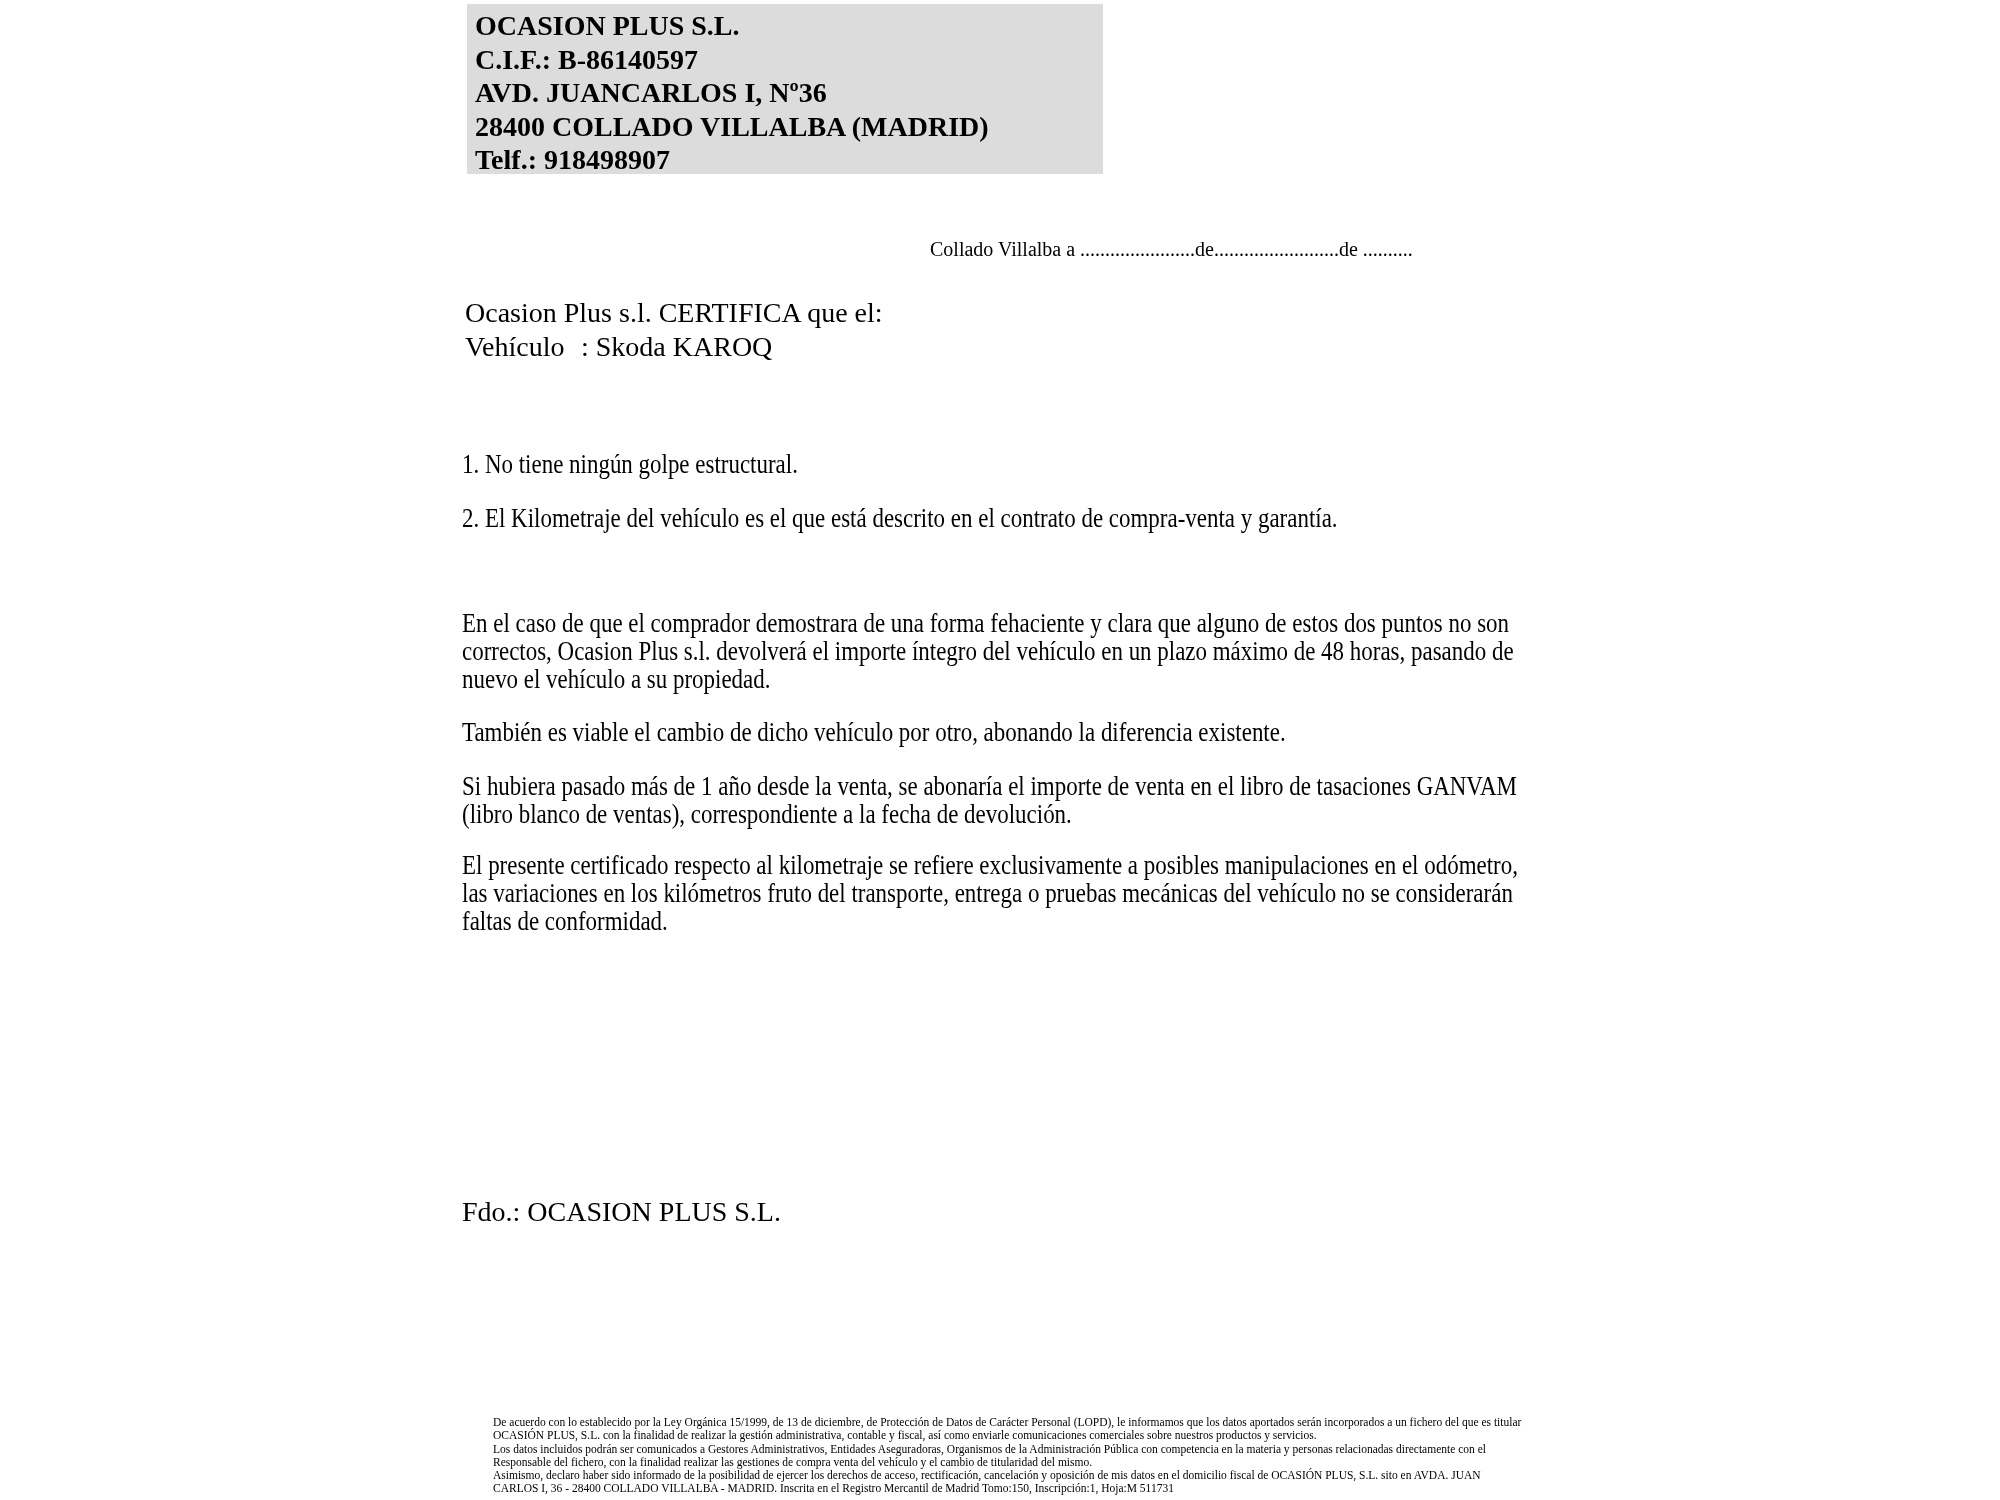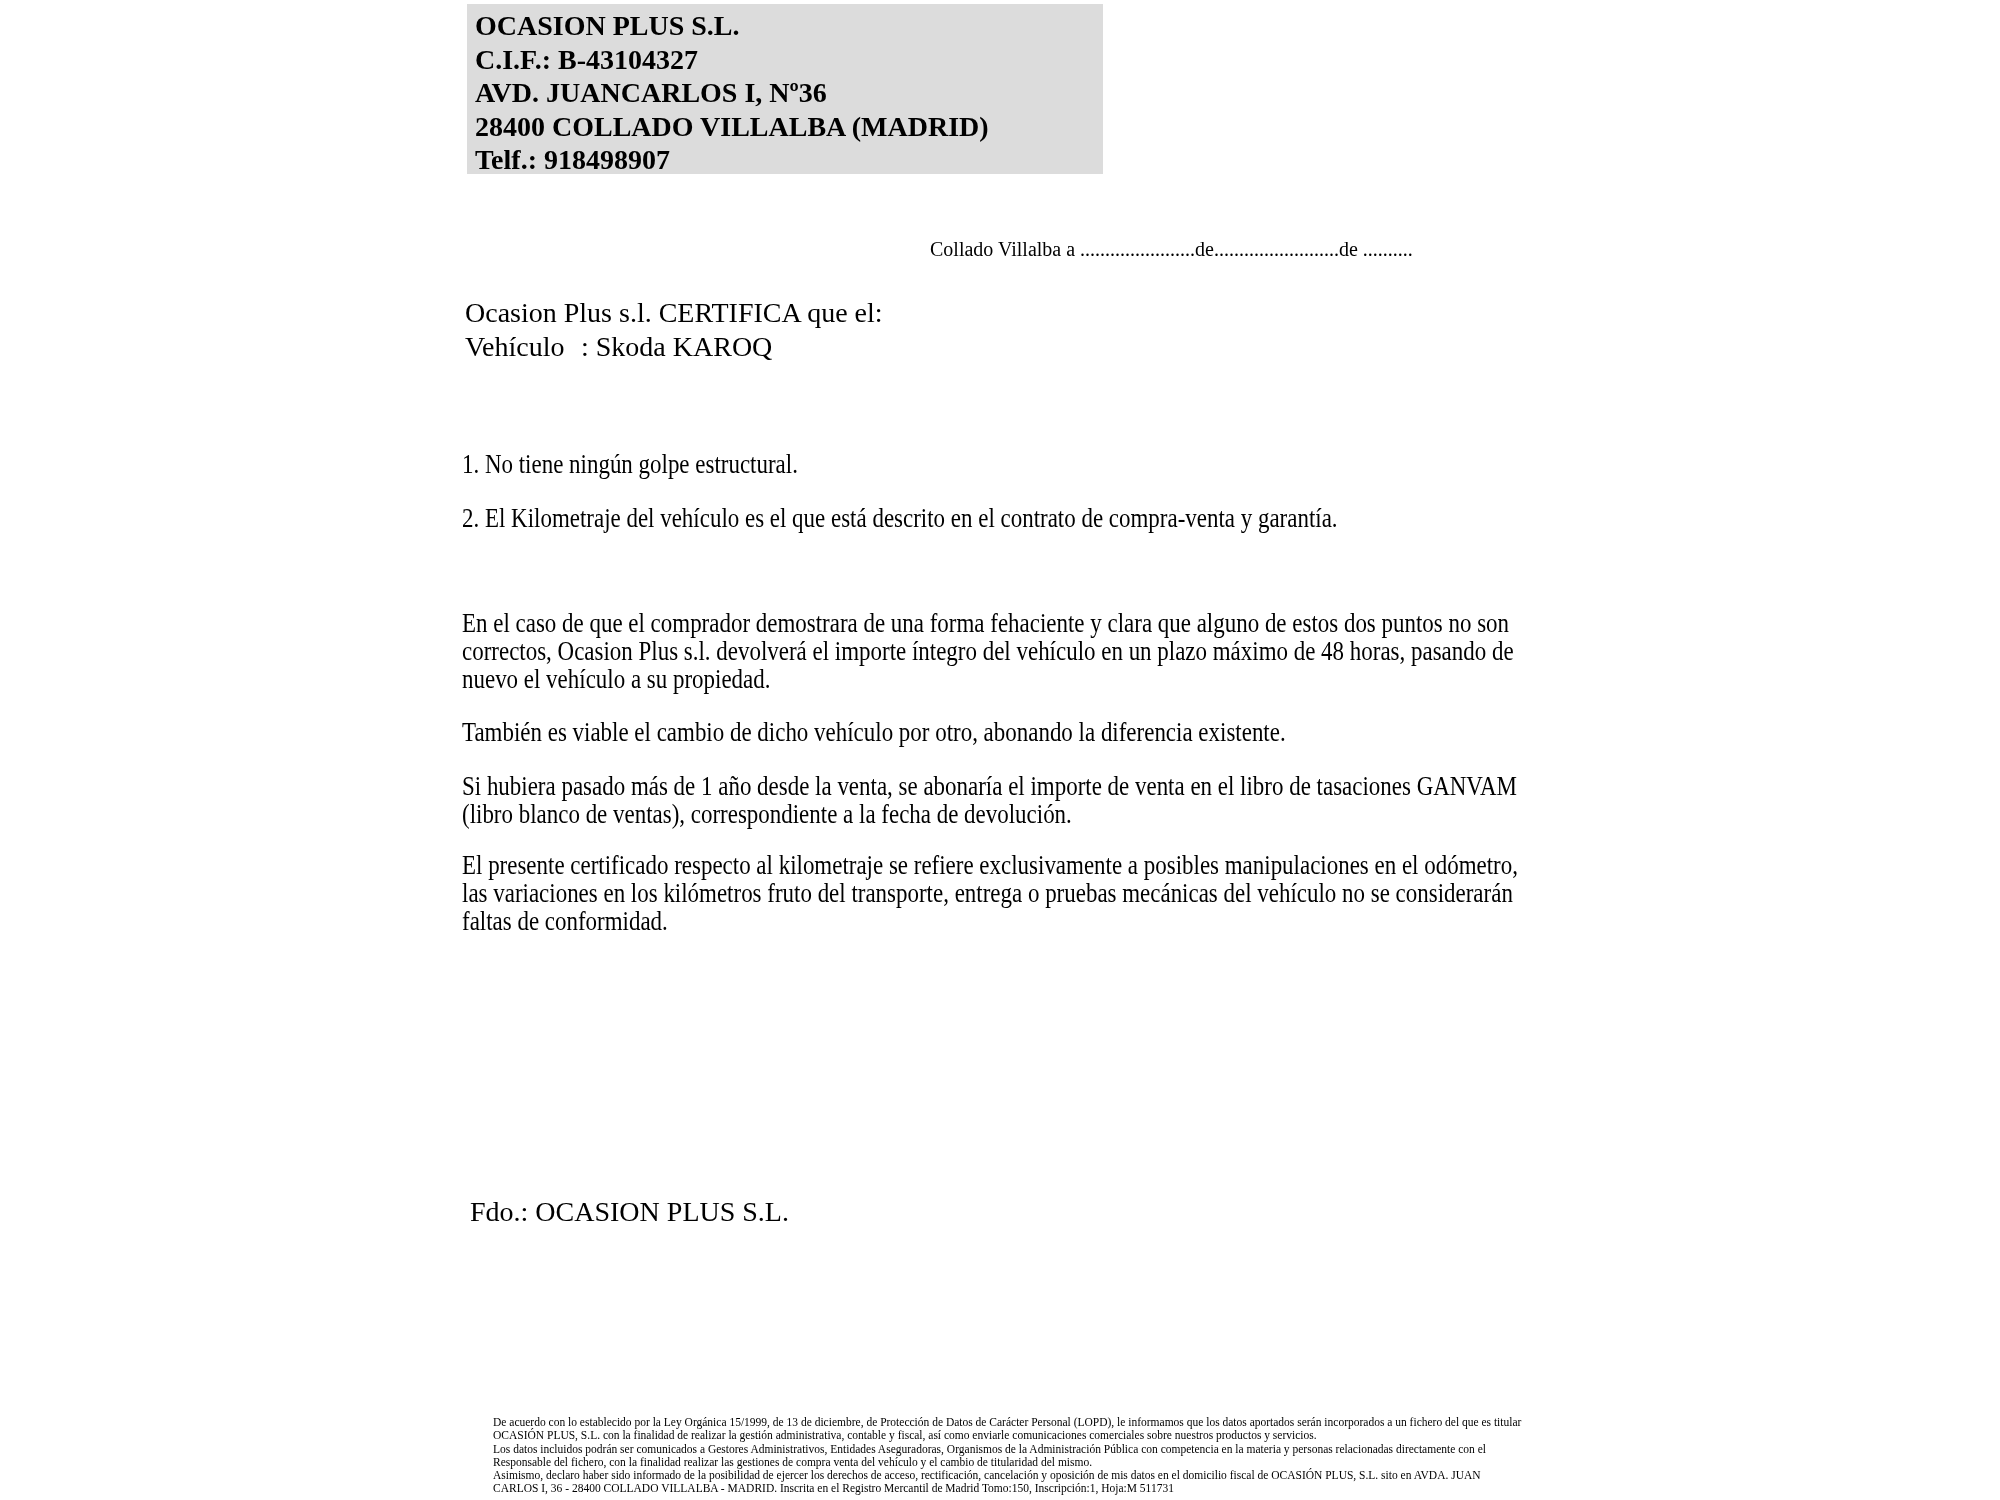--- a/index.html
+++ b/index.html
@@ -66,42 +66,41 @@
   .pt { white-space: nowrap; }
   .para { width: 1255px; }
 
   
   .signature {
     position: absolute;
     left: 462px;
     top: 1196px;
     font-size: 28px;
     white-space: nowrap;
-    margin-left: 8px;
   }
 
   
   .legal {
     position: absolute;
     left: 457px;
     top: 1416px;
     font-size: 11.5px;
     line-height: 13.3px;
     margin-left: 36px;
   }
   .legal .lline { white-space: nowrap; }
 </style>
 </head>
 <body>
 
 <div class="page">
 
   <div class="header-box">
     <div class="hline">OCASION PLUS S.L.</div>
-    <div class="hline">C.I.F.: B-43104327</div>
+    <div class="hline">C.I.F.: B-86140597</div>
     <div class="hline">AVD. JUANCARLOS I, Nº36</div>
     <div class="hline">28400 COLLADO VILLALBA (MADRID)</div>
     <div class="hline">Telf.: 918498907</div>
   </div>
 
   <div class="date-line">Collado Villalba a .......................de.........................de ..........</div>
 
   <div class="certifica">
     <div>Ocasion Plus s.l. CERTIFICA que el:</div>
     <div class="field-row">

